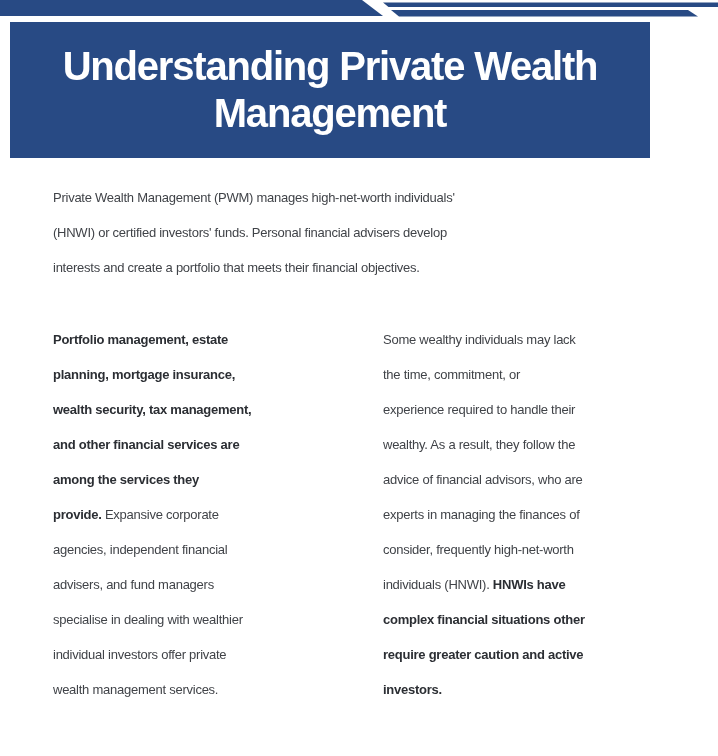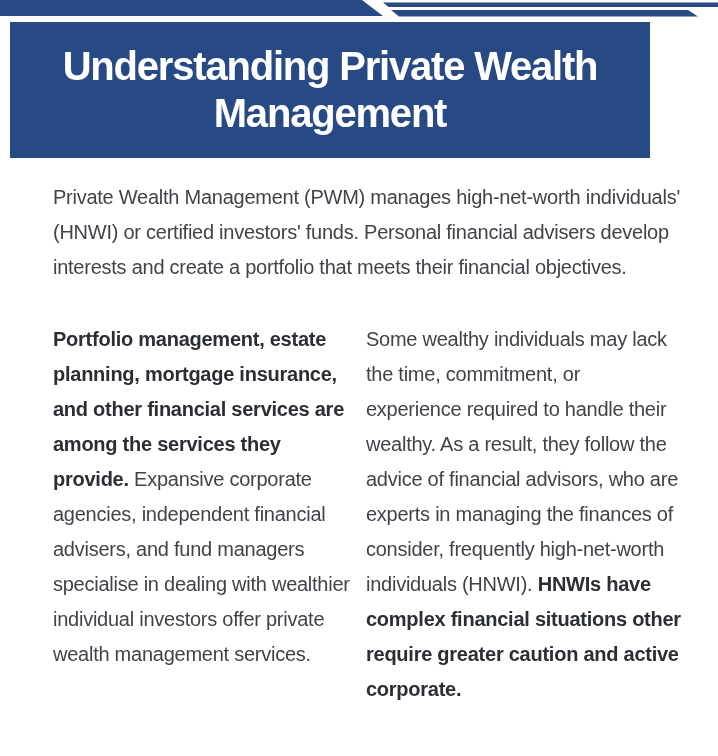--- a/index.html
+++ b/index.html
@@ -46,41 +46,41 @@
     font-weight: 700;
     letter-spacing: -1.2px;
     line-height: 47px;
     text-align: center;
     white-space: nowrap;
   }
 
   
   .content {
     color: var(--text-regular, #404348);
-    font-size: 20px;
+    font-size: 13px;
     letter-spacing: -0.25px;
     margin-top: 16px;
   }
   .intro {
     margin: 22px 50px 0 53px;
     width: 615px;
   }
   .line {
     line-height: 35px;
     height: 35px;
     white-space: nowrap;
   }
   .bold {
     font-weight: 700;
     color: var(--text-bold, #2b2e33);
   }
   .columns {
     display: flex;
     margin: 37px 0 0 53px;
-    gap: 17px;
+    gap: 34px;
   }
   .col {
     width: 296px;
   }
 </style>
 </head>
 <body>
 
 <div class="page">
 
@@ -100,38 +100,39 @@
     <div class="intro">
         <div class="line"><span>Private Wealth Management (PWM) manages high-net-worth individuals'</span></div>
         <div class="line"><span>(HNWI) or certified investors' funds. Personal financial advisers develop</span></div>
         <div class="line"><span>interests and create a portfolio that meets their financial objectives.</span></div>
       </div>
 
     <div class="columns">
       <div class="col">
           <div class="line"><span class="bold">Portfolio management, estate</span></div>
           <div class="line"><span class="bold">planning, mortgage insurance,</span></div>
+          <div class="line"><span class="bold">wealth security, tax management,</span></div>
           <div class="line"><span class="bold">and other financial services are</span></div>
           <div class="line"><span class="bold">among the services they</span></div>
           <div class="line"><span class="bold">provide.</span><span> Expansive corporate</span></div>
           <div class="line"><span>agencies, independent financial</span></div>
           <div class="line"><span>advisers, and fund managers</span></div>
           <div class="line"><span>specialise in dealing with wealthier</span></div>
           <div class="line"><span>individual investors offer private</span></div>
           <div class="line"><span>wealth management services.</span></div>
         </div>
       <div class="col">
           <div class="line"><span>Some wealthy individuals may lack</span></div>
           <div class="line"><span>the time, commitment, or</span></div>
           <div class="line"><span>experience required to handle their</span></div>
           <div class="line"><span>wealthy. As a result, they follow the</span></div>
           <div class="line"><span>advice of financial advisors, who are</span></div>
           <div class="line"><span>experts in managing the finances of</span></div>
           <div class="line"><span>consider, frequently high-net-worth</span></div>
           <div class="line"><span>individuals (HNWI). </span><span class="bold">HNWIs have</span></div>
           <div class="line"><span class="bold">complex financial situations other</span></div>
           <div class="line"><span class="bold">require greater caution and active</span></div>
-          <div class="line"><span class="bold">corporate.</span></div>
+          <div class="line"><span class="bold">investors.</span></div>
         </div>
     </div>
 
   </main>
 </div>
 
 </body></html>

